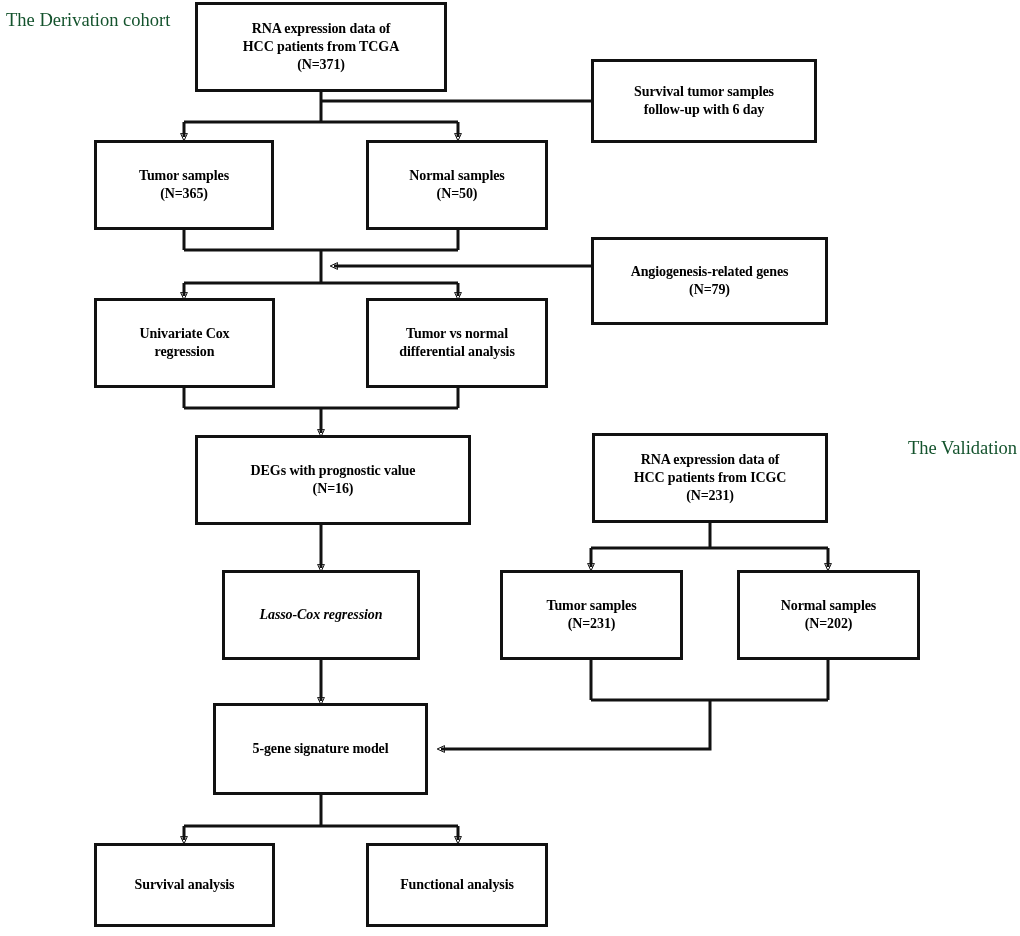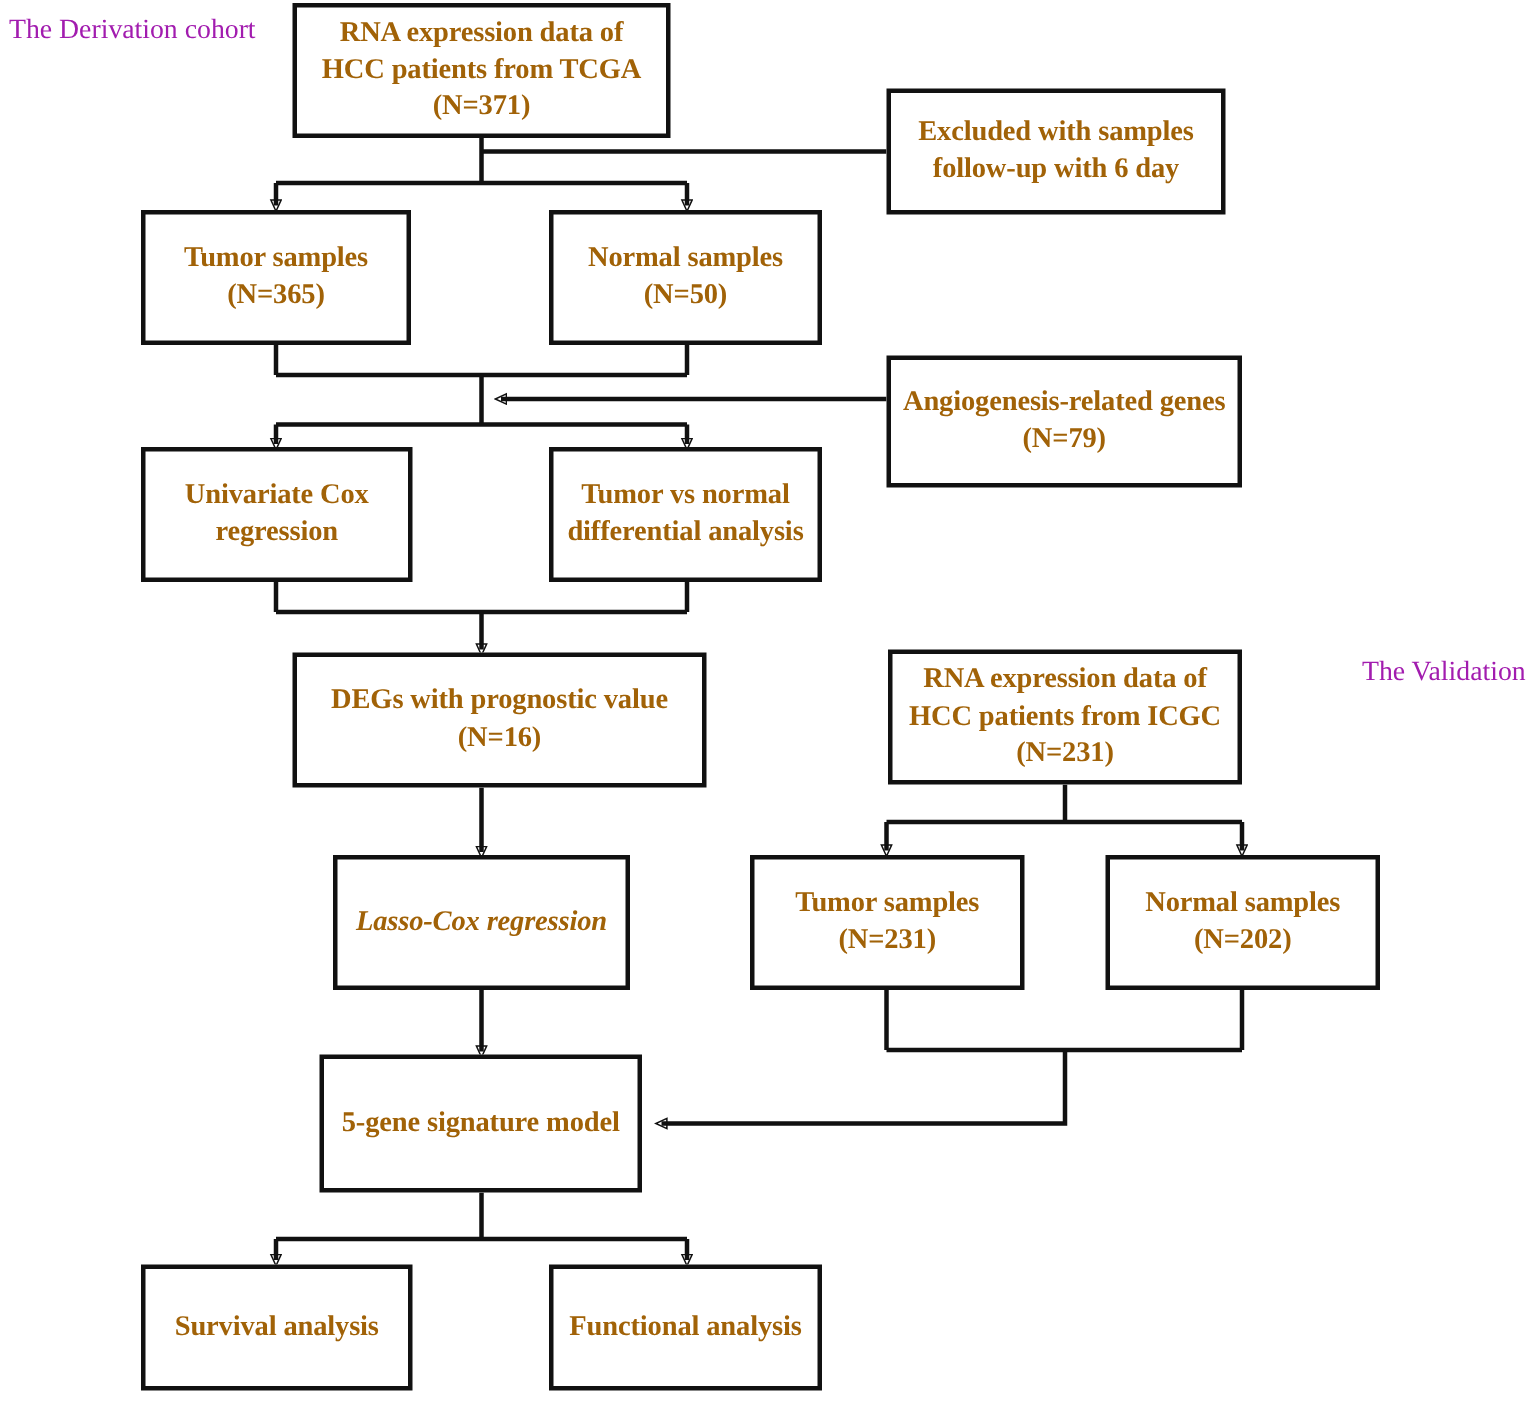--- a/index.html
+++ b/index.html
@@ -18,34 +18,34 @@
   .node {
     position: absolute;
     box-sizing: border-box;
     border: 3px solid #111111;
     background: #ffffff;
     display: flex;
     align-items: center;
     justify-content: center;
     text-align: center;
     font-weight: bold;
-    font-size: 19px;
+    font-size: 14px;
     line-height: 1.30;
-    color: #a16207;
+    color: #000000;
     padding: 2px 6px;
     letter-spacing: -0.1px;
   }
   .node .txt { display: block; width: 100%; }
   .node .ln { display: block; white-space: nowrap; }
   .cohort-label {
     position: absolute;
     font-family: "Liberation Serif", "DejaVu Serif", serif;
     font-size: 18.5px;
     font-weight: normal;
-    color: #a21caf;
+    color: #14532d;
     white-space: nowrap;
   }
   #wires {
     position: absolute;
     left: 0; top: 0;
     width: 1020px;
     height: 936px;
     pointer-events: none;
   }
   #wires line, #wires polyline, #wires path {
@@ -115,21 +115,21 @@
   <div class="node" style="left:195px; top:2px; width:252px; height:90px;">
     <span class="txt">
       <span class="ln">RNA expression data of</span>
       <span class="ln">HCC patients from TCGA</span>
       <span class="ln">(N=371)</span>
     </span>
   </div>
 
   <div class="node" style="left:591px; top:59px; width:226px; height:84px;">
     <span class="txt">
-      <span class="ln">Excluded with samples</span>
+      <span class="ln">Survival tumor samples</span>
       <span class="ln">follow-up with 6 day</span>
     </span>
   </div>
 
   <div class="node" style="left:94px; top:140px; width:180px; height:90px;">
     <span class="txt">
       <span class="ln">Tumor samples</span>
       <span class="ln">(N=365)</span>
     </span>
   </div>

